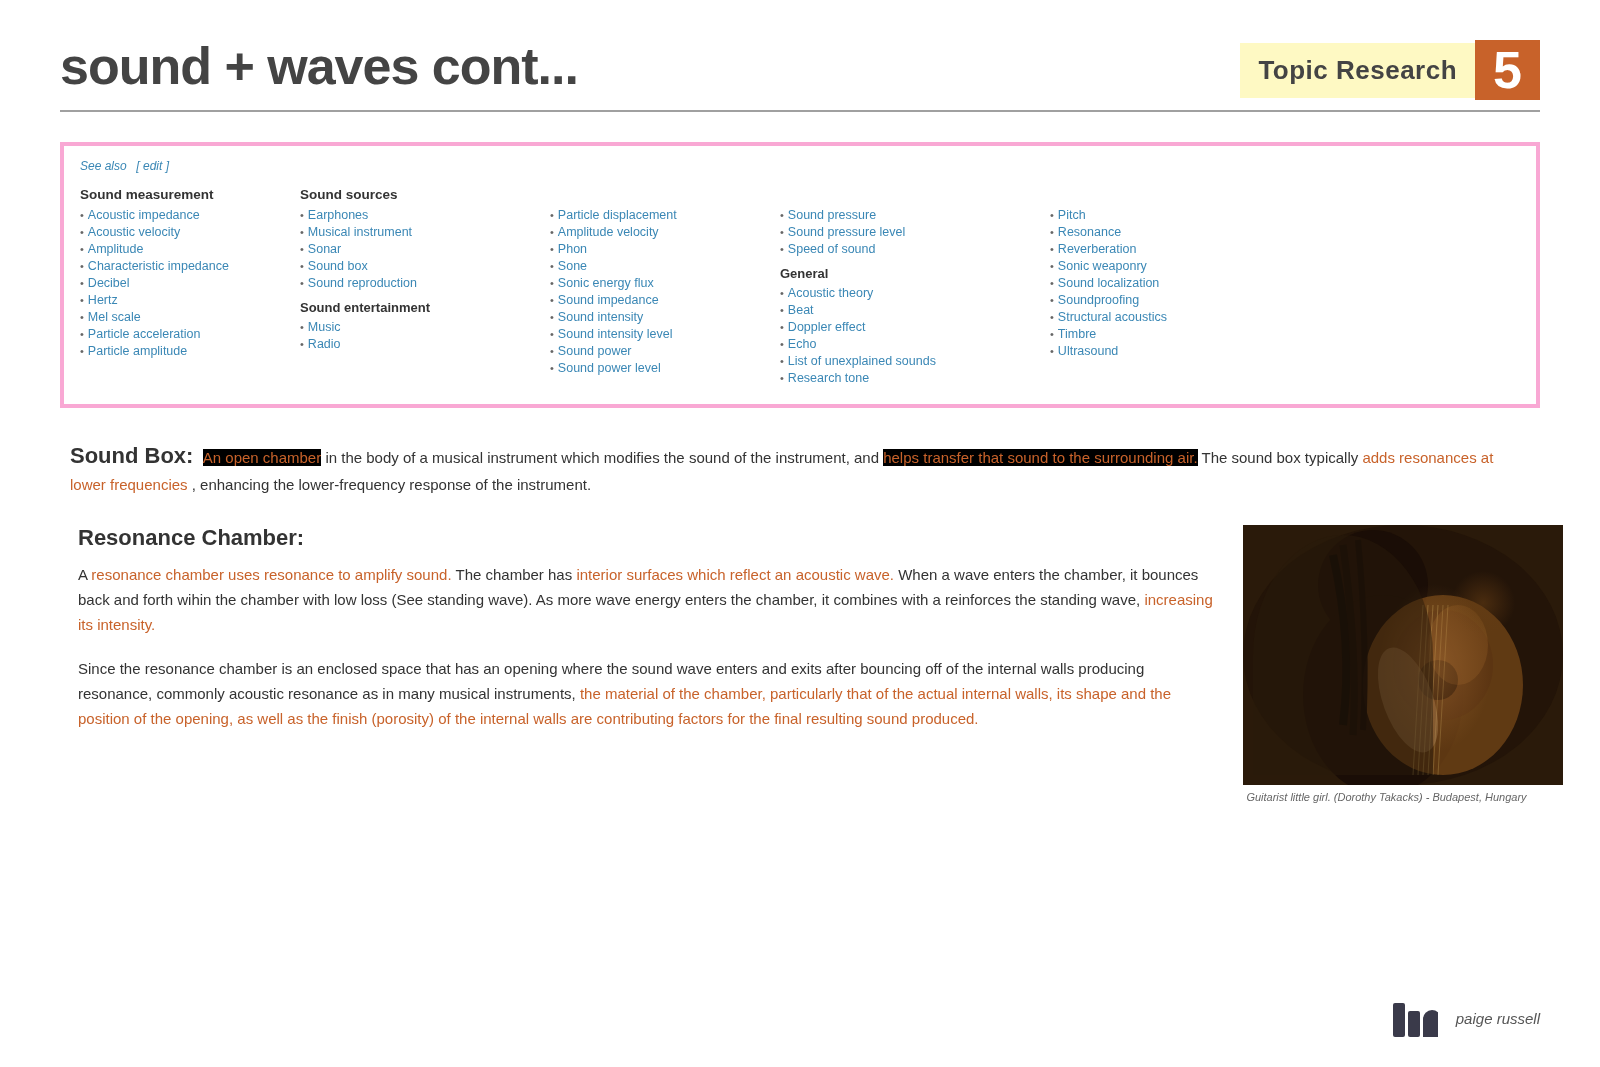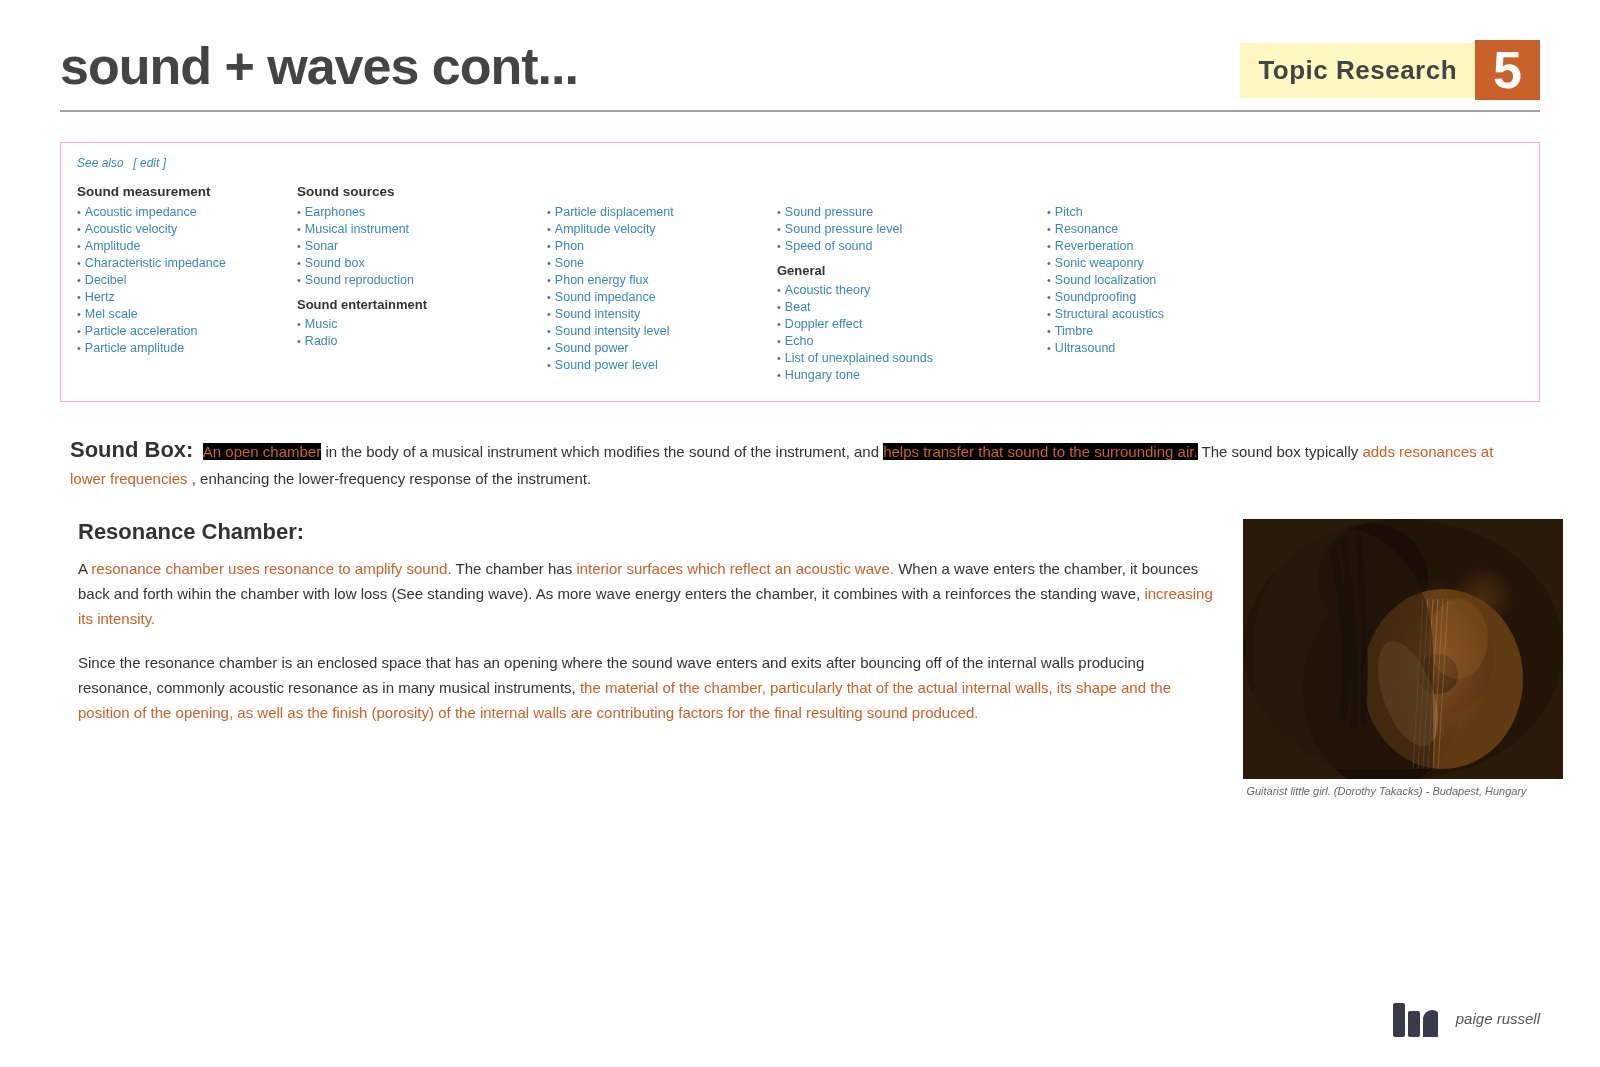--- a/index.html
+++ b/index.html
@@ -57,21 +57,21 @@
       font-size: 52px;
       font-weight: 900;
       color: #fff;
       background: #c8622a;
       padding: 4px 18px;
       line-height: 1;
     }
 
     
     .see-also-container {
-      border: 1px solid #f9a8d4;
+      border: 4px solid #f9a8d4;
       padding: 12px 16px 16px 16px;
       margin-bottom: 30px;
     }
 
     .see-also-header {
       font-size: 13px;
       color: #555;
       margin-bottom: 10px;
       font-style: italic;
     }
@@ -342,21 +342,21 @@
           <li>
               <a>Amplitude velocity</a>
             </li>
           <li>
               <a>Phon</a>
             </li>
           <li>
               <a>Sone</a>
             </li>
           <li>
-              <a>Phon energy flux</a>
+              <a>Sonic energy flux</a>
             </li>
           <li>
               <a>Sound impedance</a>
             </li>
           <li>
               <a>Sound intensity</a>
             </li>
           <li>
               <a>Sound intensity level</a>
             </li>
@@ -393,21 +393,21 @@
           <li>
               <a>Doppler effect</a>
             </li>
           <li>
               <a>Echo</a>
             </li>
           <li>
               <a>List of unexplained sounds</a>
             </li>
           <li>
-              <a>Hungary tone</a>
+              <a>Research tone</a>
             </li>
         </ul>
       </div>
 
       <div>
         <div class="col-header" style="visibility:hidden;">—</div>
         <ul class="link-list">
           <li>
               <a>Pitch</a>
             </li>

